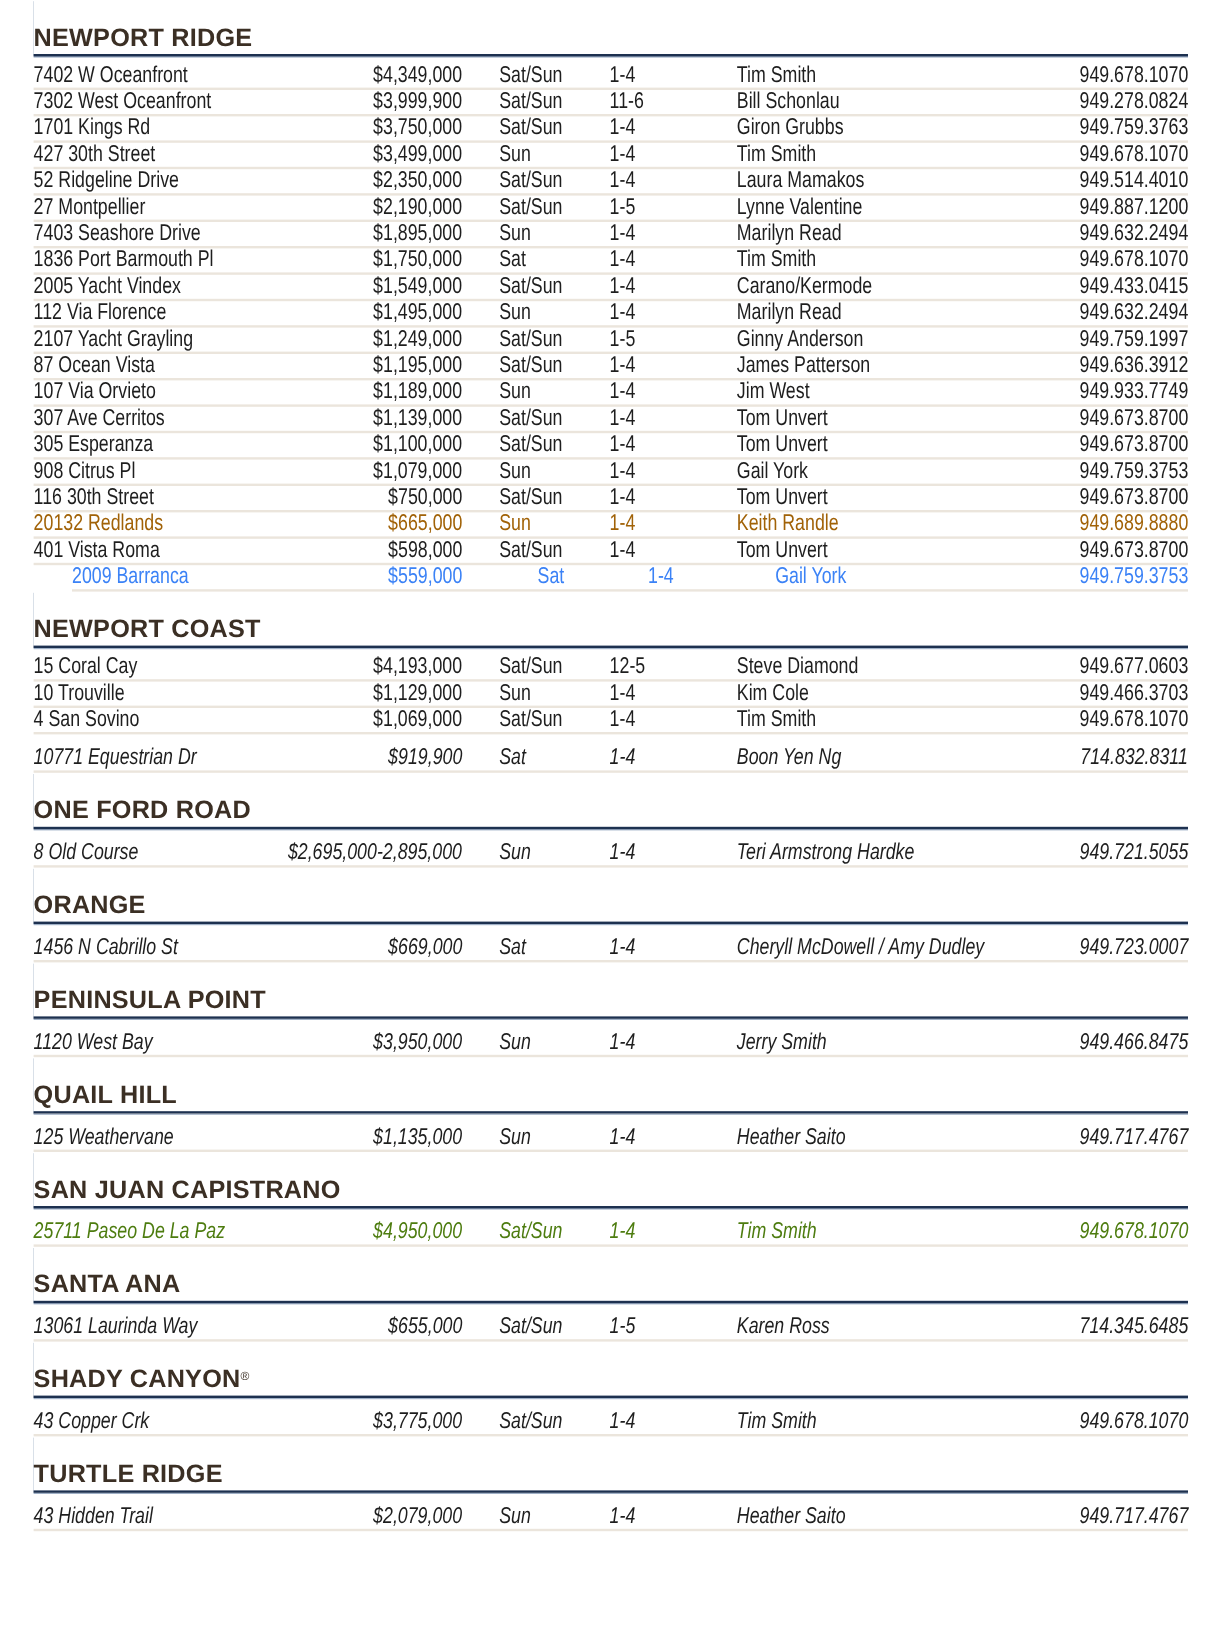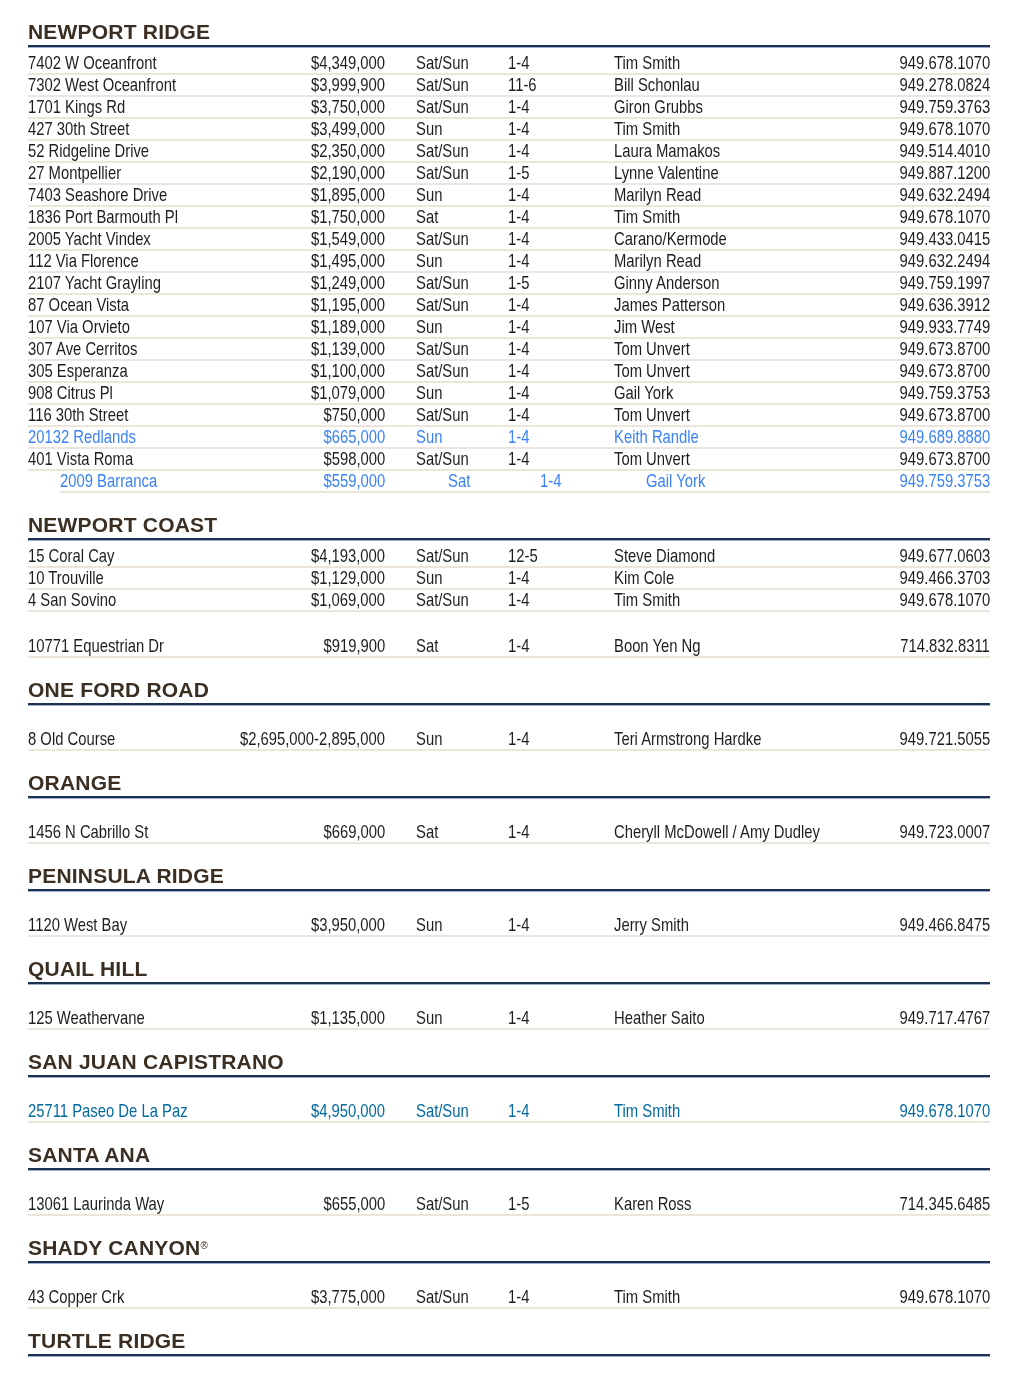--- a/index.html
+++ b/index.html
@@ -23,21 +23,21 @@
   .rows { padding-top: 6px; }
   .row {
     position: relative;
     height: 20px;
     border-bottom: 2px solid #ebe5dc;
     font-family: "Liberation Sans Narrow", "Liberation Sans", sans-serif;
     font-size: 19px;
     color: #1e1e1e;
     line-height: 20px;
   }
-  .row.single { height: 22px; line-height: 24px; margin-top: 16px; }
+  .row.single { height: 22px; line-height: 24px; margin-top: 2px; font-style: italic; }
   .cell {
     position: absolute; top: 0; white-space: nowrap;
     transform: scaleX(0.78); transform-origin: left top;
   }
   .c-addr { left: 0; }
   .c-price { right: 605px; transform-origin: right top; text-align: right; }
   .c-days { left: 388px; }
   .c-time { left: 480px; }
   .c-agent { left: 586px; }
   .c-phone { right: 0; transform-origin: right top; text-align: right; }
@@ -178,21 +178,21 @@
     <span class="cell c-phone">949.759.3753</span>
   </div>
         <div class="row" style="border-bottom-color: rgb(235, 229, 220); color: rgb(30, 30, 30);">
     <span class="cell c-addr">116 30th Street</span>
     <span class="cell c-price">$750,000</span>
     <span class="cell c-days">Sat/Sun</span>
     <span class="cell c-time">1-4</span>
     <span class="cell c-agent">Tom Unvert</span>
     <span class="cell c-phone">949.673.8700</span>
   </div>
-        <div class="row" style="border-bottom-color: rgb(235, 229, 220); color: #3b82f6;">
+        <div class="row" style="border-bottom-color: rgb(235, 229, 220); color: #a16207;">
     <span class="cell c-addr">20132 Redlands</span>
     <span class="cell c-price">$665,000</span>
     <span class="cell c-days">Sun</span>
     <span class="cell c-time">1-4</span>
     <span class="cell c-agent">Keith Randle</span>
     <span class="cell c-phone">949.689.8880</span>
   </div>
         <div class="row" style="border-bottom-color: rgb(235, 229, 220); color: rgb(30, 30, 30);">
     <span class="cell c-addr">401 Vista Roma</span>
     <span class="cell c-price">$598,000</span>
@@ -272,21 +272,21 @@
     <span class="cell c-addr">1456 N Cabrillo St</span>
     <span class="cell c-price">$669,000</span>
     <span class="cell c-days">Sat</span>
     <span class="cell c-time">1-4</span>
     <span class="cell c-agent">Cheryll McDowell / Amy Dudley</span>
     <span class="cell c-phone">949.723.0007</span>
   </div>
       </div>
   </div>
     <div class="section">
-    <div class="sec-head" style="color: rgb(59, 47, 36); border-bottom-color: rgb(29, 49, 80);"><span class="sec-title">PENINSULA RIDGE</span></div>
+    <div class="sec-head" style="color: rgb(59, 47, 36); border-bottom-color: rgb(29, 49, 80);"><span class="sec-title">PENINSULA POINT</span></div>
     <div class="rows">
         <div class="row single" style="border-bottom-color: rgb(235, 229, 220); color: rgb(30, 30, 30);">
     <span class="cell c-addr">1120 West Bay</span>
     <span class="cell c-price">$3,950,000</span>
     <span class="cell c-days">Sun</span>
     <span class="cell c-time">1-4</span>
     <span class="cell c-agent">Jerry Smith</span>
     <span class="cell c-phone">949.466.8475</span>
   </div>
       </div>
@@ -300,21 +300,21 @@
     <span class="cell c-days">Sun</span>
     <span class="cell c-time">1-4</span>
     <span class="cell c-agent">Heather Saito</span>
     <span class="cell c-phone">949.717.4767</span>
   </div>
       </div>
   </div>
     <div class="section">
     <div class="sec-head" style="color: rgb(59, 47, 36); border-bottom-color: rgb(29, 49, 80);"><span class="sec-title">SAN JUAN CAPISTRANO</span></div>
     <div class="rows">
-        <div class="row single" style="border-bottom-color: rgb(235, 229, 220); color: #0369a1;">
+        <div class="row single" style="border-bottom-color: rgb(235, 229, 220); color: #4d7c0f;">
     <span class="cell c-addr">25711 Paseo De La Paz</span>
     <span class="cell c-price">$4,950,000</span>
     <span class="cell c-days">Sat/Sun</span>
     <span class="cell c-time">1-4</span>
     <span class="cell c-agent">Tim Smith</span>
     <span class="cell c-phone">949.678.1070</span>
   </div>
       </div>
   </div>
     <div class="section">

